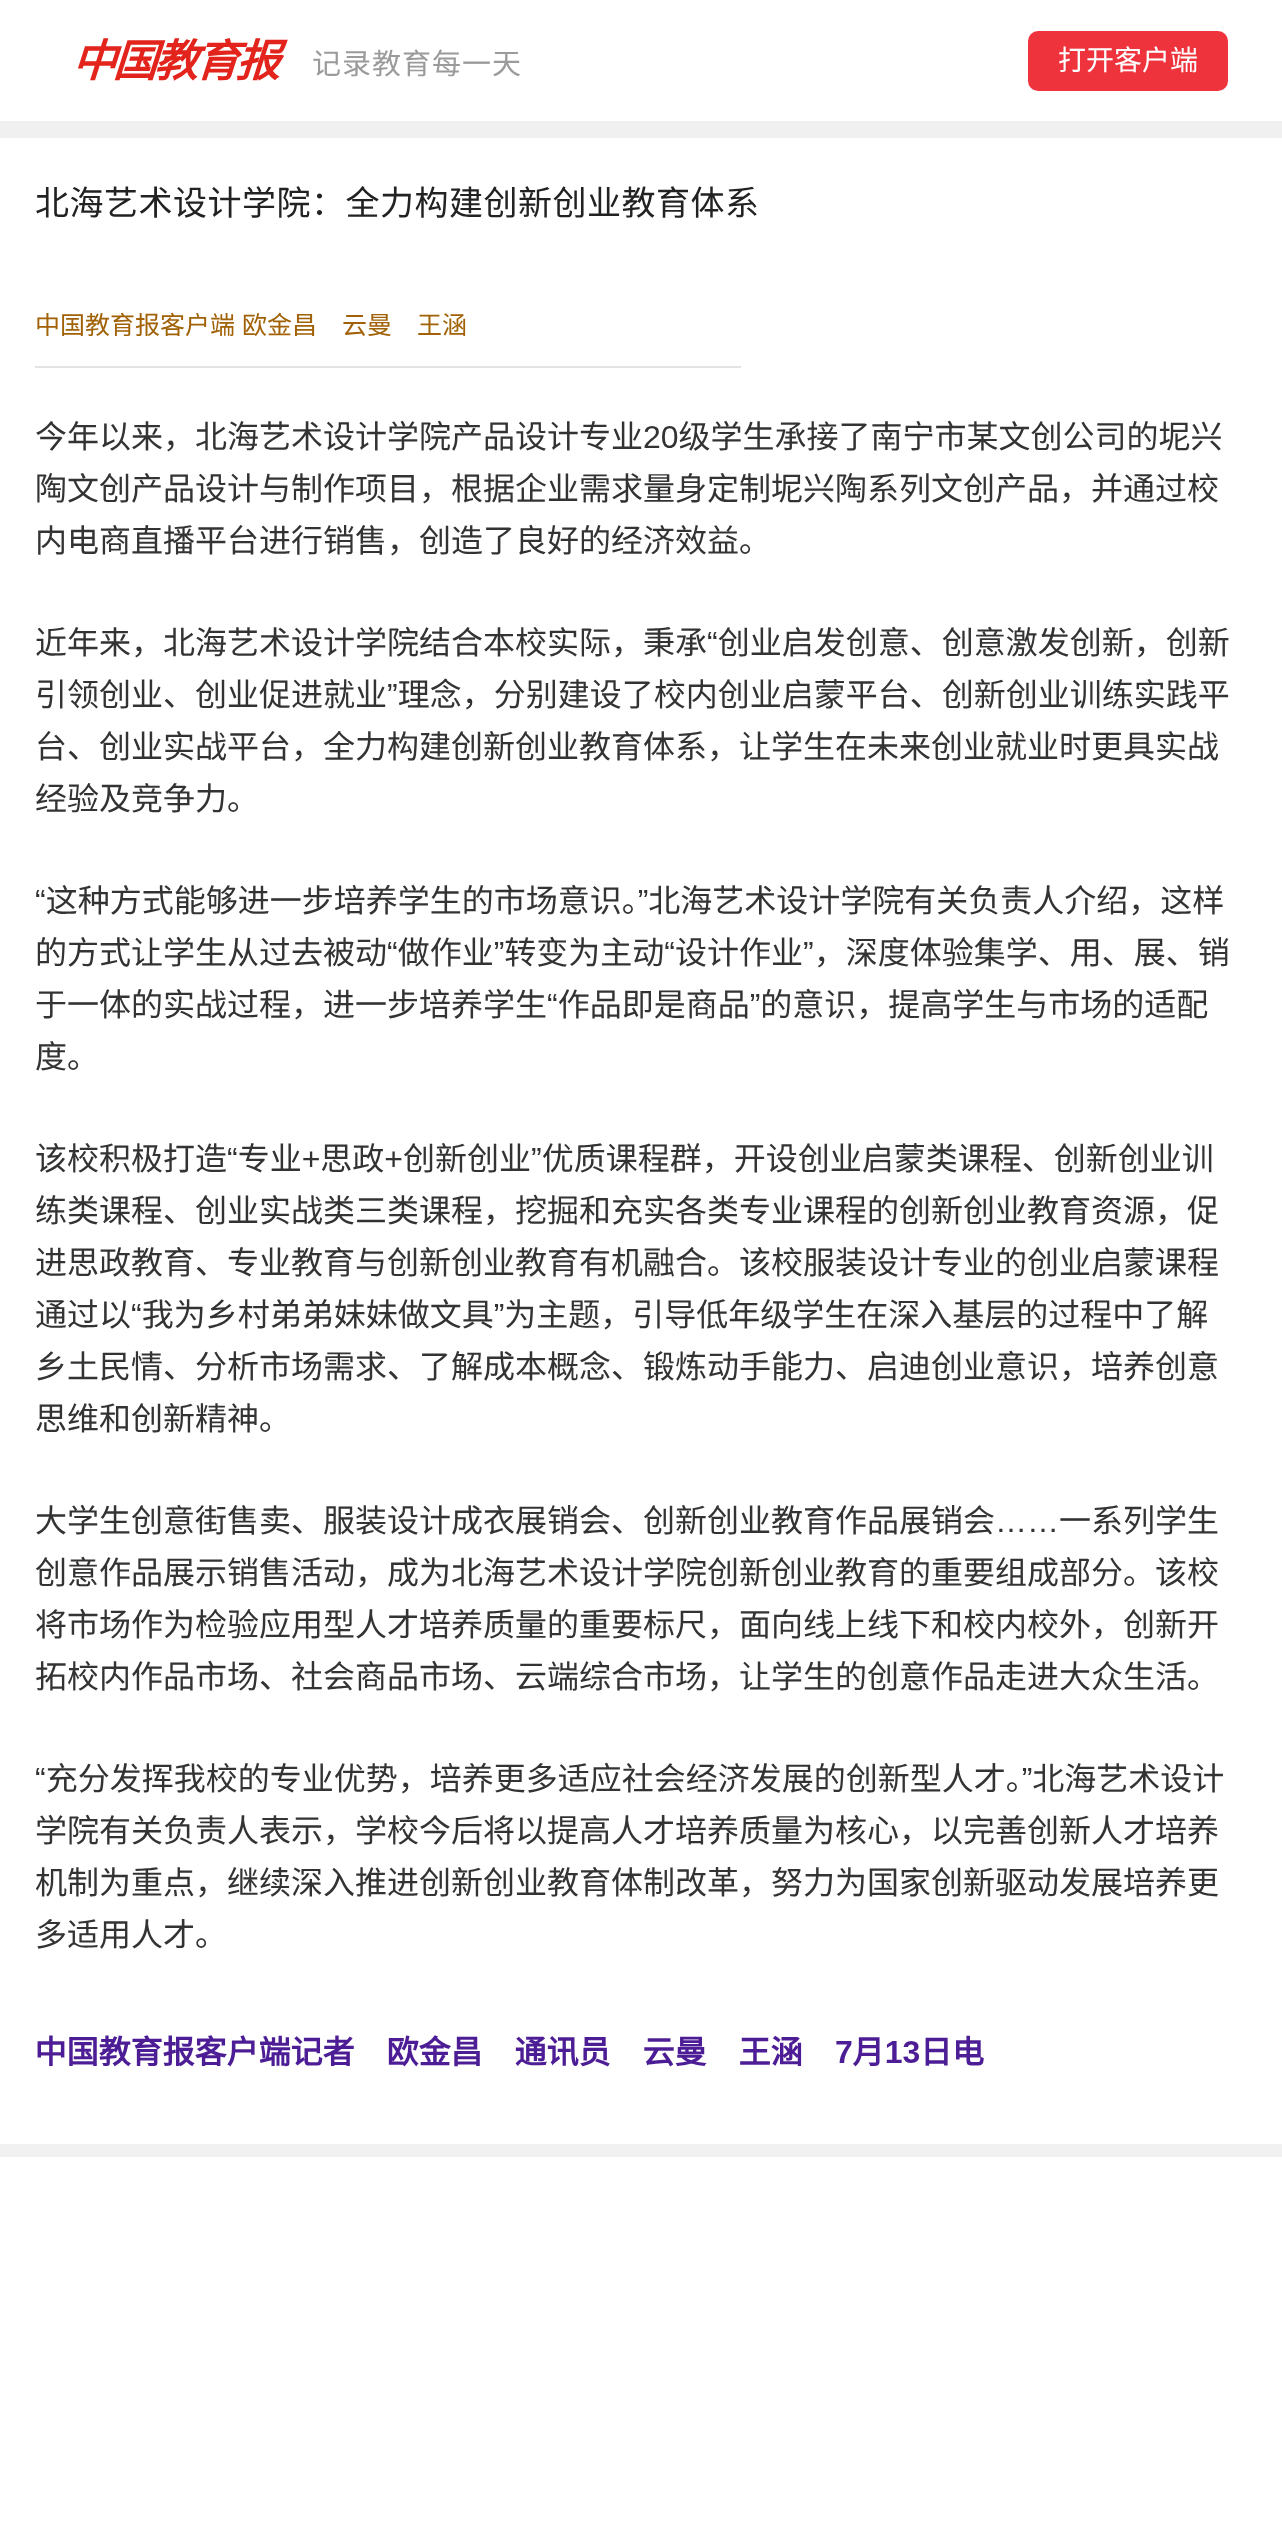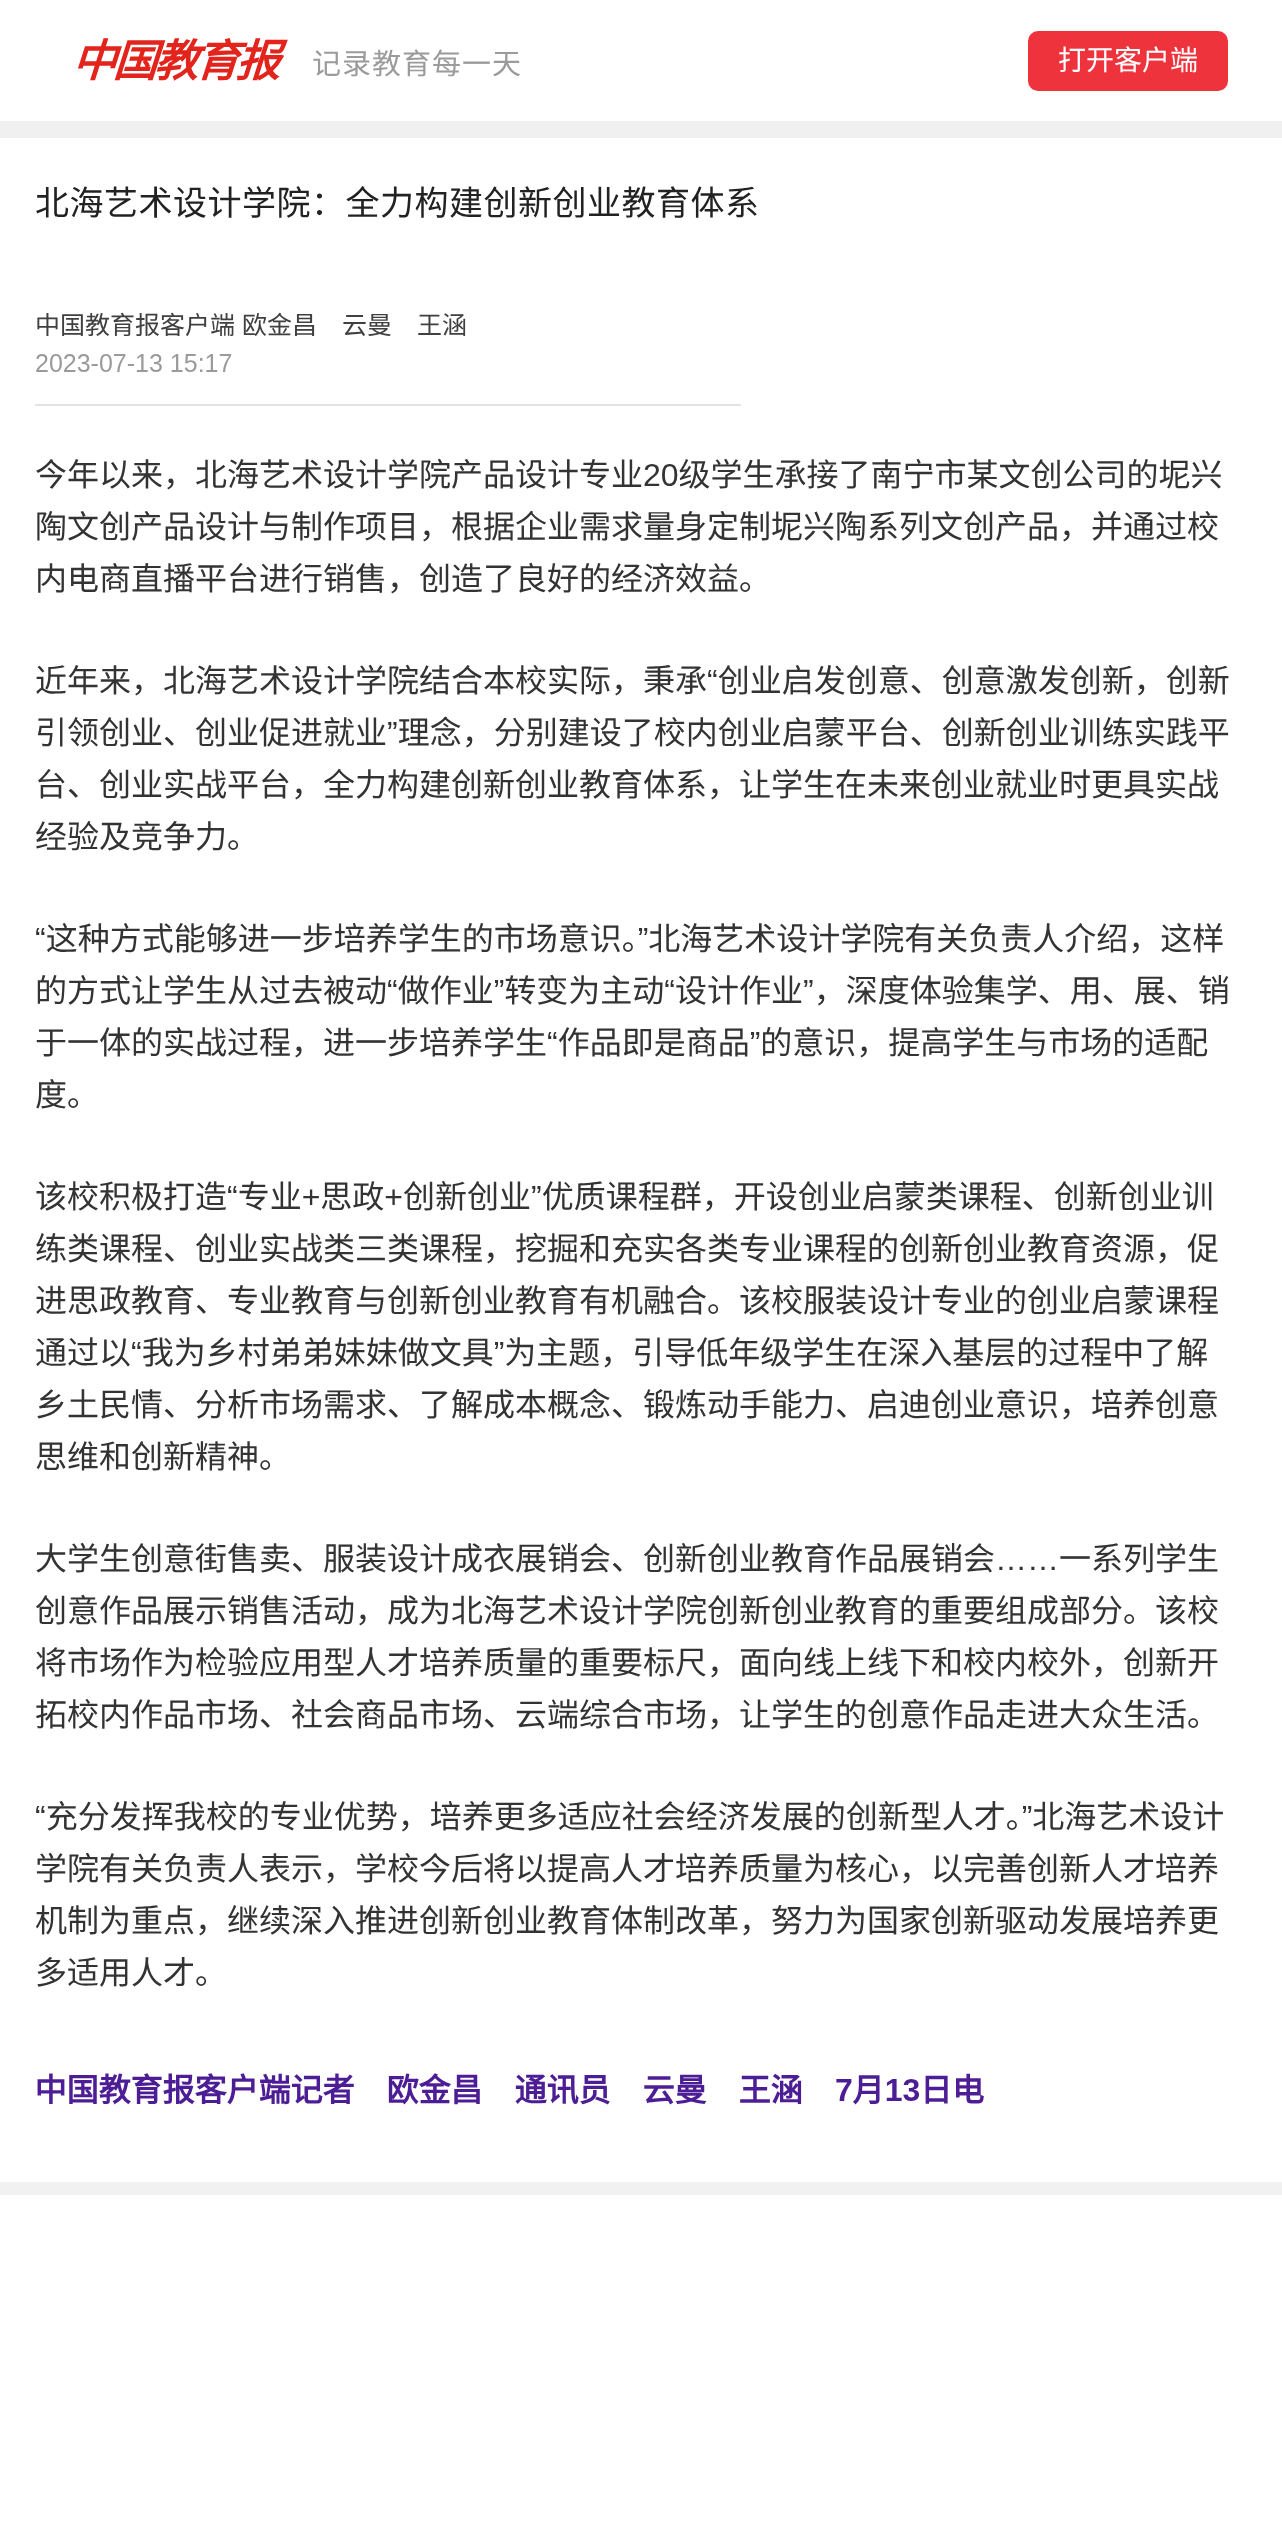--- a/index.html
+++ b/index.html
@@ -63,21 +63,21 @@
     font-size: 34px;
     line-height: 40px;
     font-weight: 500;
     color: #222222;
     letter-spacing: 0.5px;
   }
   .article-byline {
     margin-top: 90px;
     font-size: 25px;
     line-height: 25px;
-    color: #404040;
+    color: #a16207;
   }
   .article-datetime {
     margin-top: 13px;
     font-size: 25px;
     line-height: 25px;
     color: #9a9a9a;
   }
   .meta-divider {
     width: 706px;
     border: none;
@@ -120,21 +120,20 @@
     <button class="open-app">打开客户端</button>
   </header>
 
   <div class="header-band"></div>
 
   <main class="article-main">
     <h1 class="article-title">北海艺术设计学院：全力构建创新创业教育体系</h1>
 
     <div class="article-byline">中国教育报客户端 欧金昌　云曼　王涵</div>
 
-    <div class="article-datetime">2023-07-13 15:17</div>
 
     <hr class="meta-divider">
 
     <div class="article-body">
       <p>今年以来，北海艺术设计学院产品设计专业20级学生承接了南宁市某文创公司的坭兴陶文创产品设计与制作项目，根据企业需求量身定制坭兴陶系列文创产品，并通过校内电商直播平台进行销售，创造了良好的经济效益。</p>
       <p>近年来，北海艺术设计学院结合本校实际，秉承“创业启发创意、创意激发创新，创新引领创业、创业促进就业”理念，分别建设了校内创业启蒙平台、创新创业训练实践平台、创业实战平台，全力构建创新创业教育体系，让学生在未来创业就业时更具实战经验及竞争力。</p>
       <p>“这种方式能够进一步培养学生的市场意识。”北海艺术设计学院有关负责人介绍，这样的方式让学生从过去被动“做作业”转变为主动“设计作业”，深度体验集学、用、展、销于一体的实战过程，进一步培养学生“作品即是商品”的意识，提高学生与市场的适配度。</p>
       <p>该校积极打造“专业+思政+创新创业”优质课程群，开设创业启蒙类课程、创新创业训练类课程、创业实战类三类课程，挖掘和充实各类专业课程的创新创业教育资源，促进思政教育、专业教育与创新创业教育有机融合。该校服装设计专业的创业启蒙课程通过以“我为乡村弟弟妹妹做文具”为主题，引导低年级学生在深入基层的过程中了解乡土民情、分析市场需求、了解成本概念、锻炼动手能力、启迪创业意识，培养创意思维和创新精神。</p>
       <p>大学生创意街售卖、服装设计成衣展销会、创新创业教育作品展销会……一系列学生创意作品展示销售活动，成为北海艺术设计学院创新创业教育的重要组成部分。该校将市场作为检验应用型人才培养质量的重要标尺，面向线上线下和校内校外，创新开拓校内作品市场、社会商品市场、云端综合市场，让学生的创意作品走进大众生活。</p>
       <p>“充分发挥我校的专业优势，培养更多适应社会经济发展的创新型人才。”北海艺术设计学院有关负责人表示，学校今后将以提高人才培养质量为核心，以完善创新人才培养机制为重点，继续深入推进创新创业教育体制改革，努力为国家创新驱动发展培养更多适用人才。</p>

